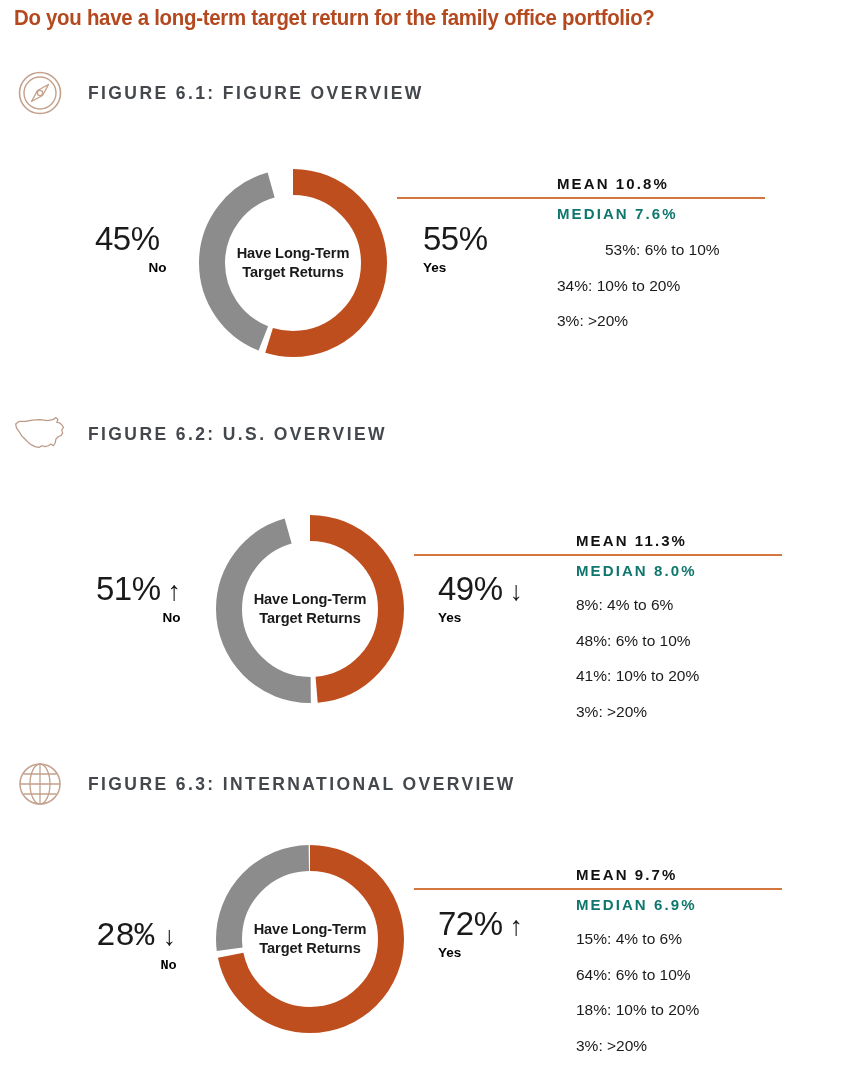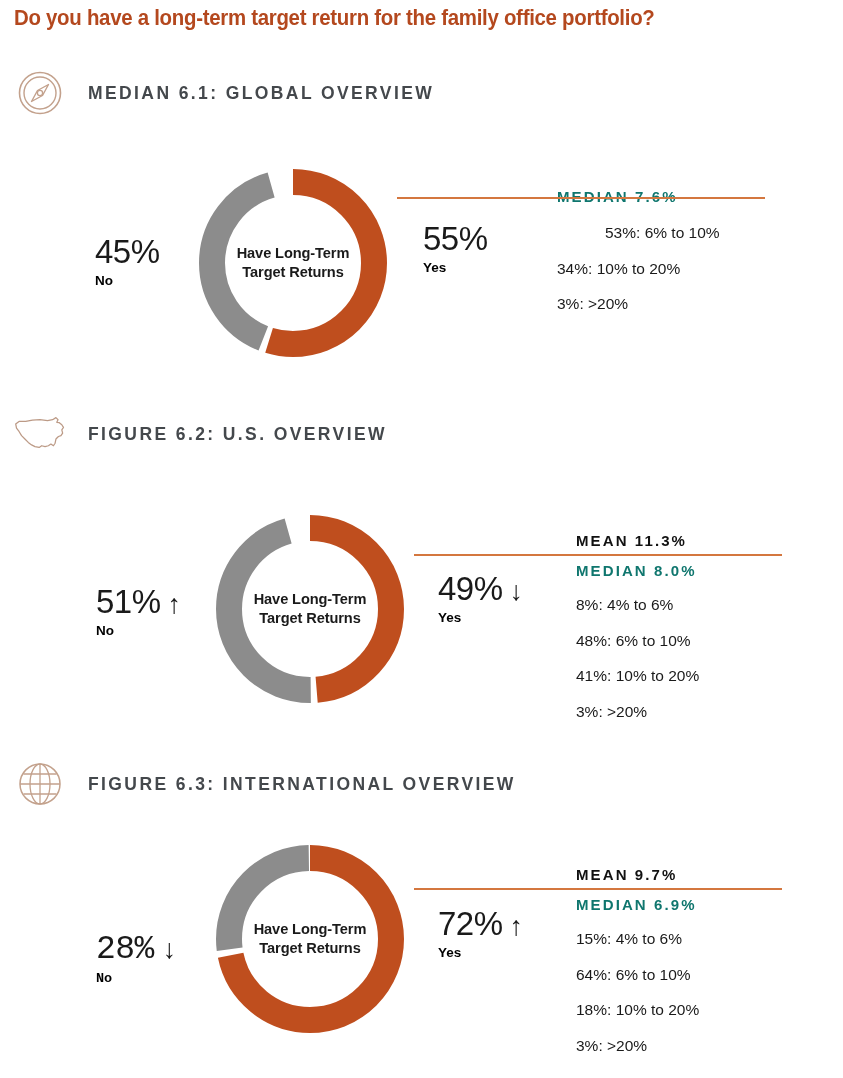--- a/index.html
+++ b/index.html
@@ -40,21 +40,21 @@
   
   .side-label{position:absolute;}
   .side-label .pct{
     font-size:33px;font-weight:400;color:#1a1a1a;line-height:1;
     white-space:nowrap;letter-spacing:-0.5px;
   }
   .side-label .arrow{font-size:27px;font-weight:400;margin-left:7px;}
   .side-label .sub{
     font-size:13.5px;font-weight:bold;color:#000000;margin-top:6px;line-height:1;
   }
-  .side-label.left{text-align:left;margin-top:13px;}
+  .side-label.left{text-align:right;}
 
   
   .stats{position:absolute;width:270px;}
   .stats .rule{height:1.5px;background:#D4773F;width:368px;position:absolute;}
   .stats .mean{
     font-size:15px;font-weight:bold;letter-spacing:2.1px;color:#111;white-space:nowrap;
   }
   .stats .median{
     font-size:15px;font-weight:bold;letter-spacing:2.1px;color:#0f766e;white-space:nowrap;
   }
@@ -69,21 +69,21 @@
 
   <div class="fig-head" style="top:70px;">
     <div class="fig-icon">
       <svg width="48" height="46" viewBox="0 0 48 46">
         <circle cx="24" cy="23" r="20.5" fill="none" stroke="#C3A18C" stroke-width="1.6"></circle>
         <circle cx="24" cy="23" r="16" fill="none" stroke="#C3A18C" stroke-width="1.4"></circle>
         <path d="M32.5 14.5 L26.5 25.5 L15.5 31.5 L21.5 20.5 Z" fill="none" stroke="#C3A18C" stroke-width="1.4" stroke-linejoin="round"></path>
         <circle cx="24" cy="23" r="2.6" fill="none" stroke="#C3A18C" stroke-width="1.3"></circle>
       </svg>
     </div>
-    <div class="fig-title">MEDIAN 6.1: GLOBAL OVERVIEW</div>
+    <div class="fig-title">FIGURE 6.1: FIGURE OVERVIEW</div>
   </div>
 
   <div class="donut-wrap" style="left:199px;top:169px;">
     <div class="donut">
       <svg width="188" height="188" viewBox="0 0 188 188">
 
         <circle cx="94" cy="94" r="81" fill="none" stroke="#BF4E1E" stroke-width="26" stroke-dasharray="278.4 230.5" stroke-dashoffset="0" transform="rotate(-90 94 94)"></circle>
         <circle cx="94" cy="94" r="81" fill="none" stroke="#8C8C8C" stroke-width="26" stroke-dasharray="201.5 307.4" stroke-dashoffset="-284.4" transform="rotate(-90 94 94)"></circle>
       </svg>
       <div class="donut-center">
@@ -101,20 +101,21 @@
   </div>
 
   <div class="side-label" style="left:423px;top:222px;">
     <div class="pct">
       <span>55%</span><span class="arrow"></span>
     </div>
     <div class="sub">Yes</div>
   </div>
 
   <div class="stats" style="left:557px;top:175px;">
+    <div class="mean">MEAN 10.8%</div>
     <div class="rule" style="left:-160px;top:22px;"></div>
     <div class="median" style="margin-top:13px;">MEDIAN 7.6%</div>
     <div class="row" style="margin-top:20px;margin-left:48px;">53%: 6% to 10%</div>
     <div class="row" style="margin-top:20px;">34%: 10% to 20%</div>
     <div class="row" style="margin-top:20px;">3%: &gt;20%</div>
   </div>
 </div>
 
 <div class="figure" style="top:0;">
 

